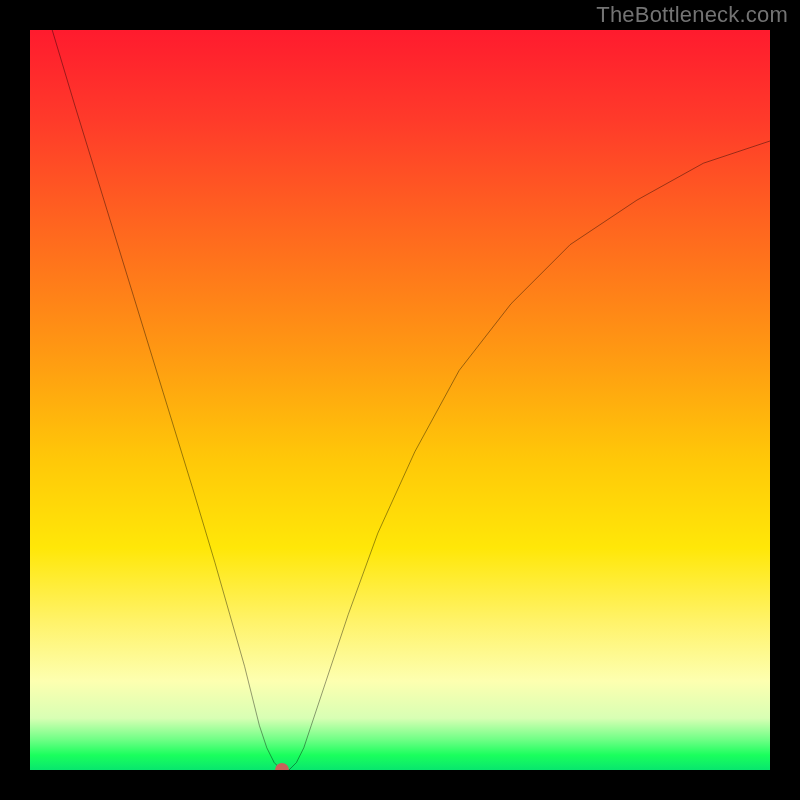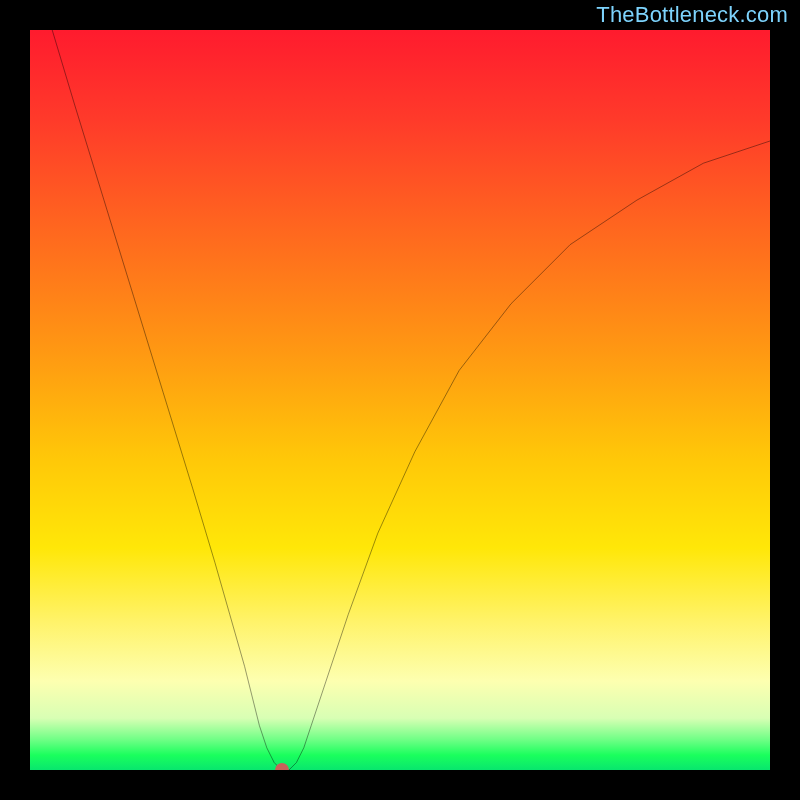--- a/index.html
+++ b/index.html
@@ -14,21 +14,21 @@
   .frame {
     position: relative;
     width: 800px;
     height: 800px;
     background: #000000;
   }
   .watermark {
     position: absolute;
     top: 2px;
     right: 12px;
-    color: #7dd3fc;
+    color: #737373;
     font-size: 22px;
     font-weight: 500;
     letter-spacing: 0.2px;
     z-index: 50;
     user-select: none;
   }
   .plot-inner {
     position: absolute;
     left: 30px;
     top: 30px;

